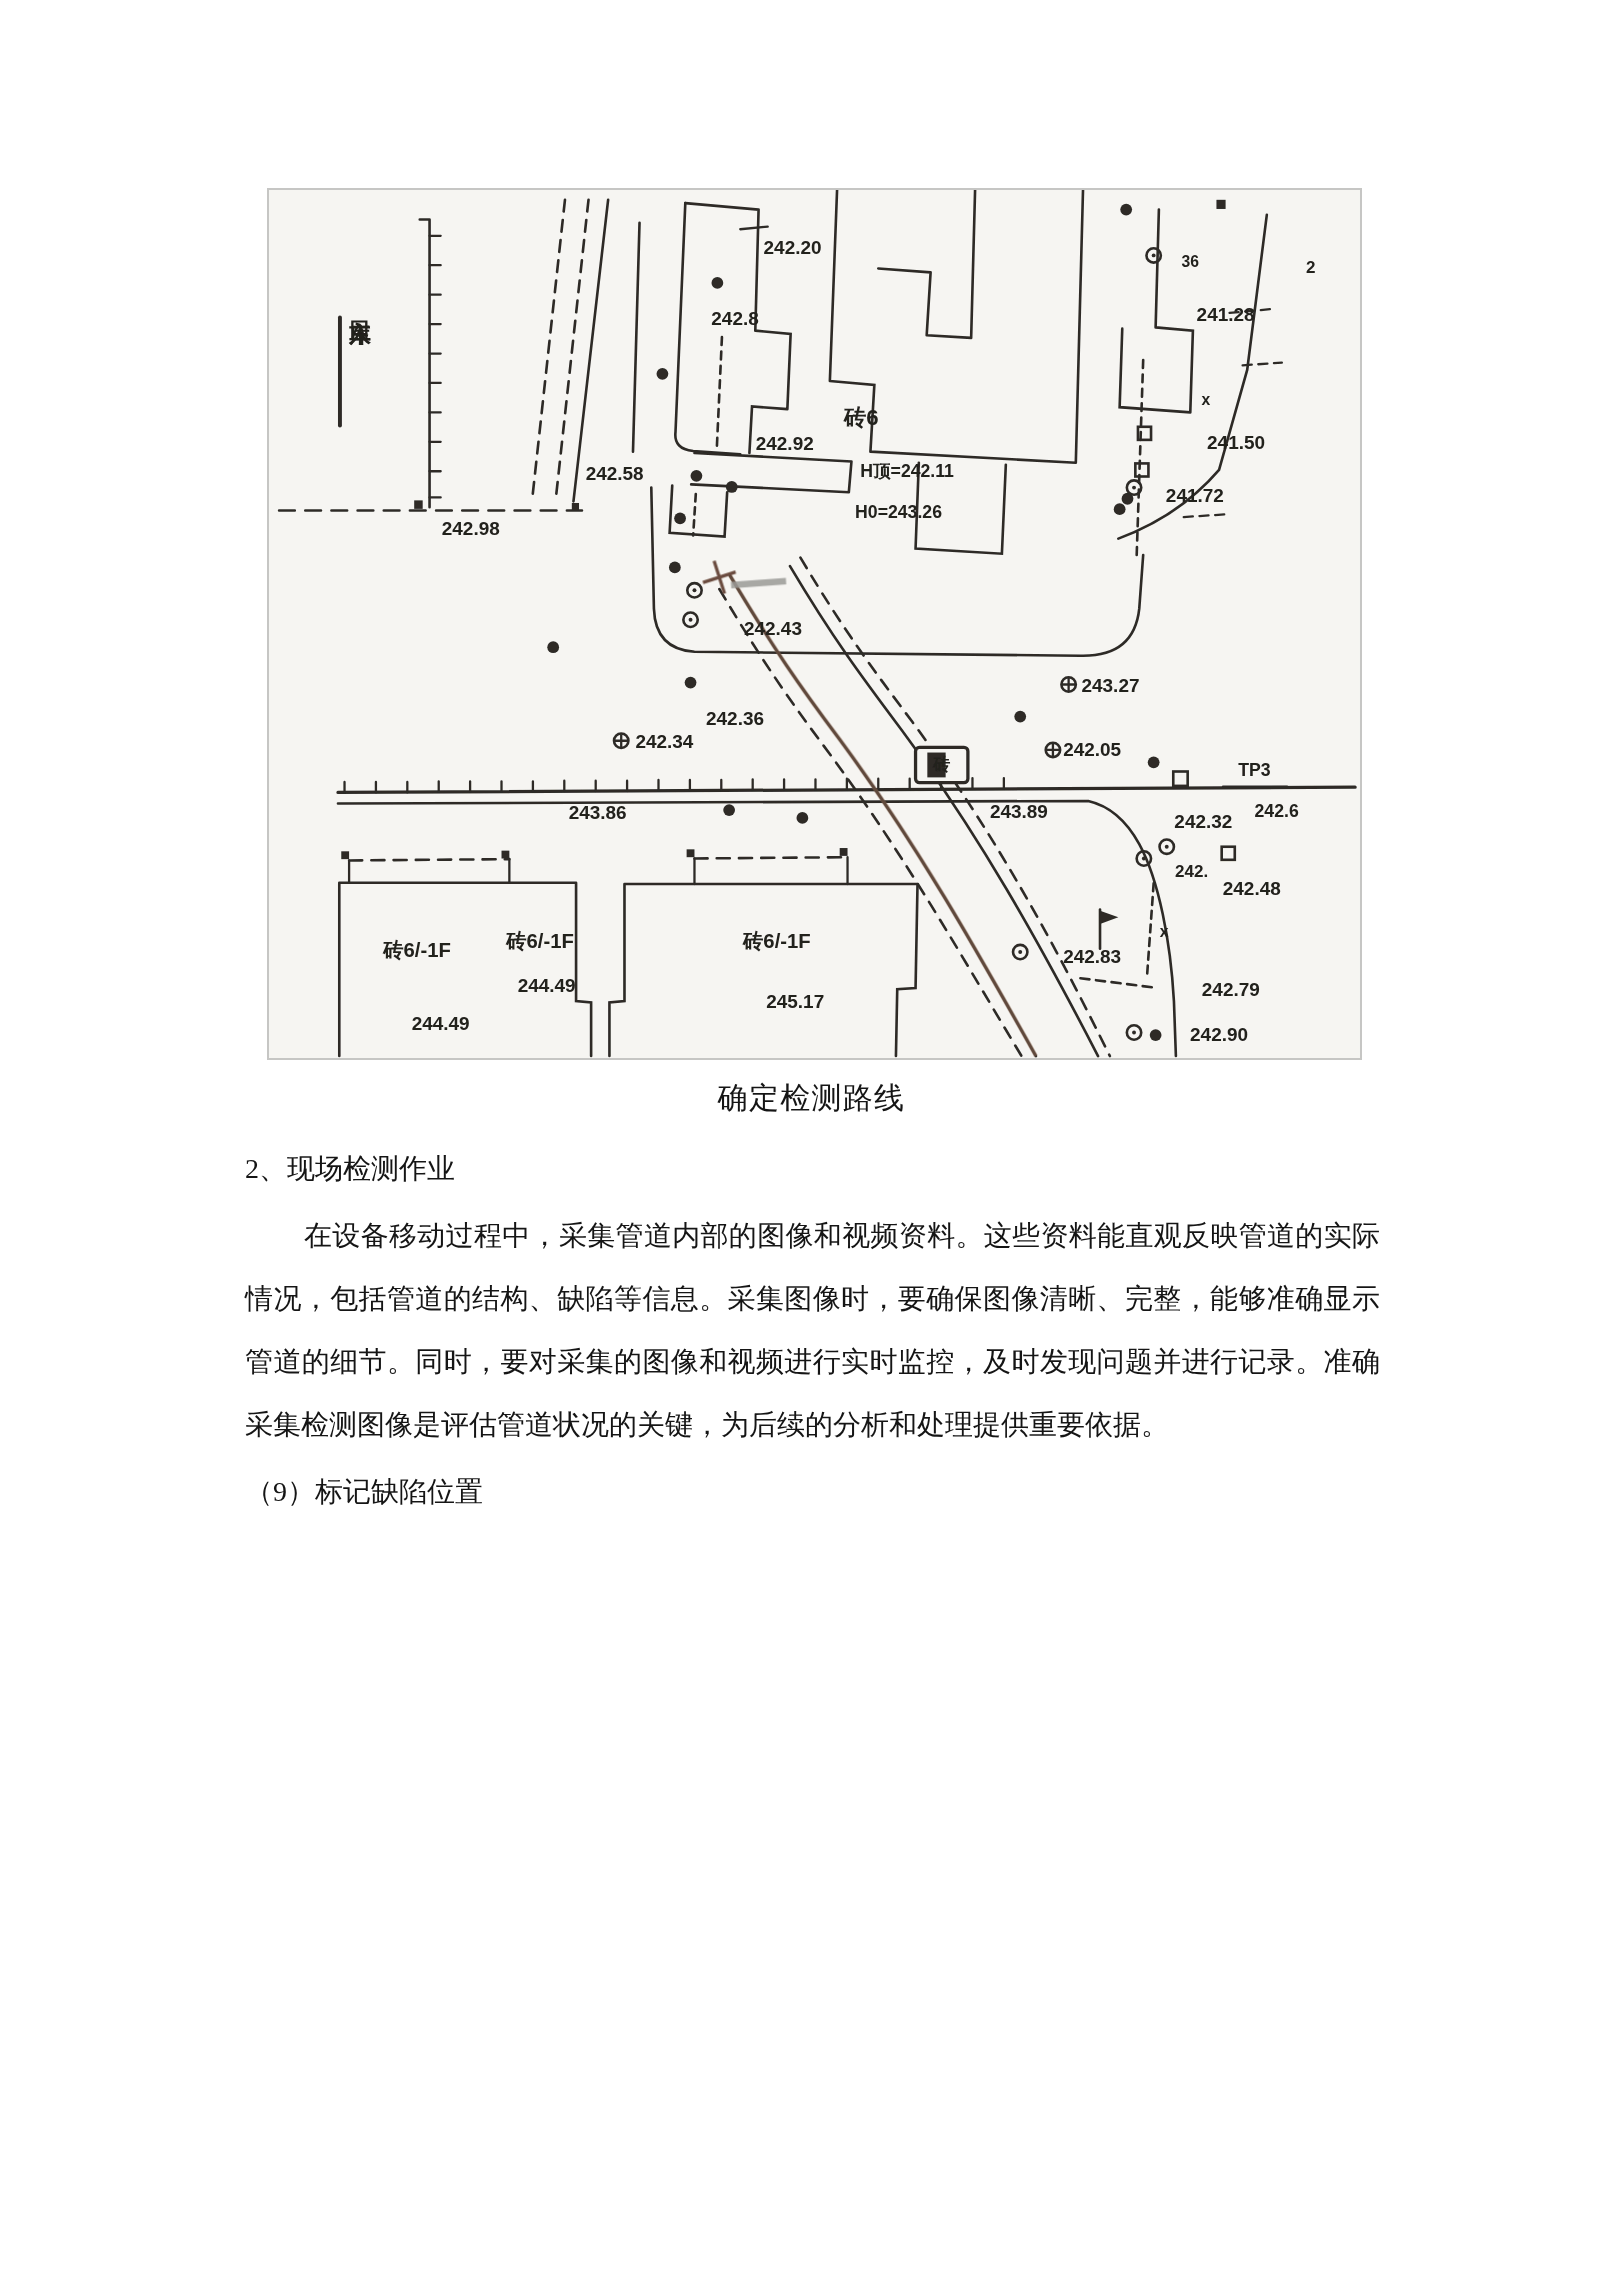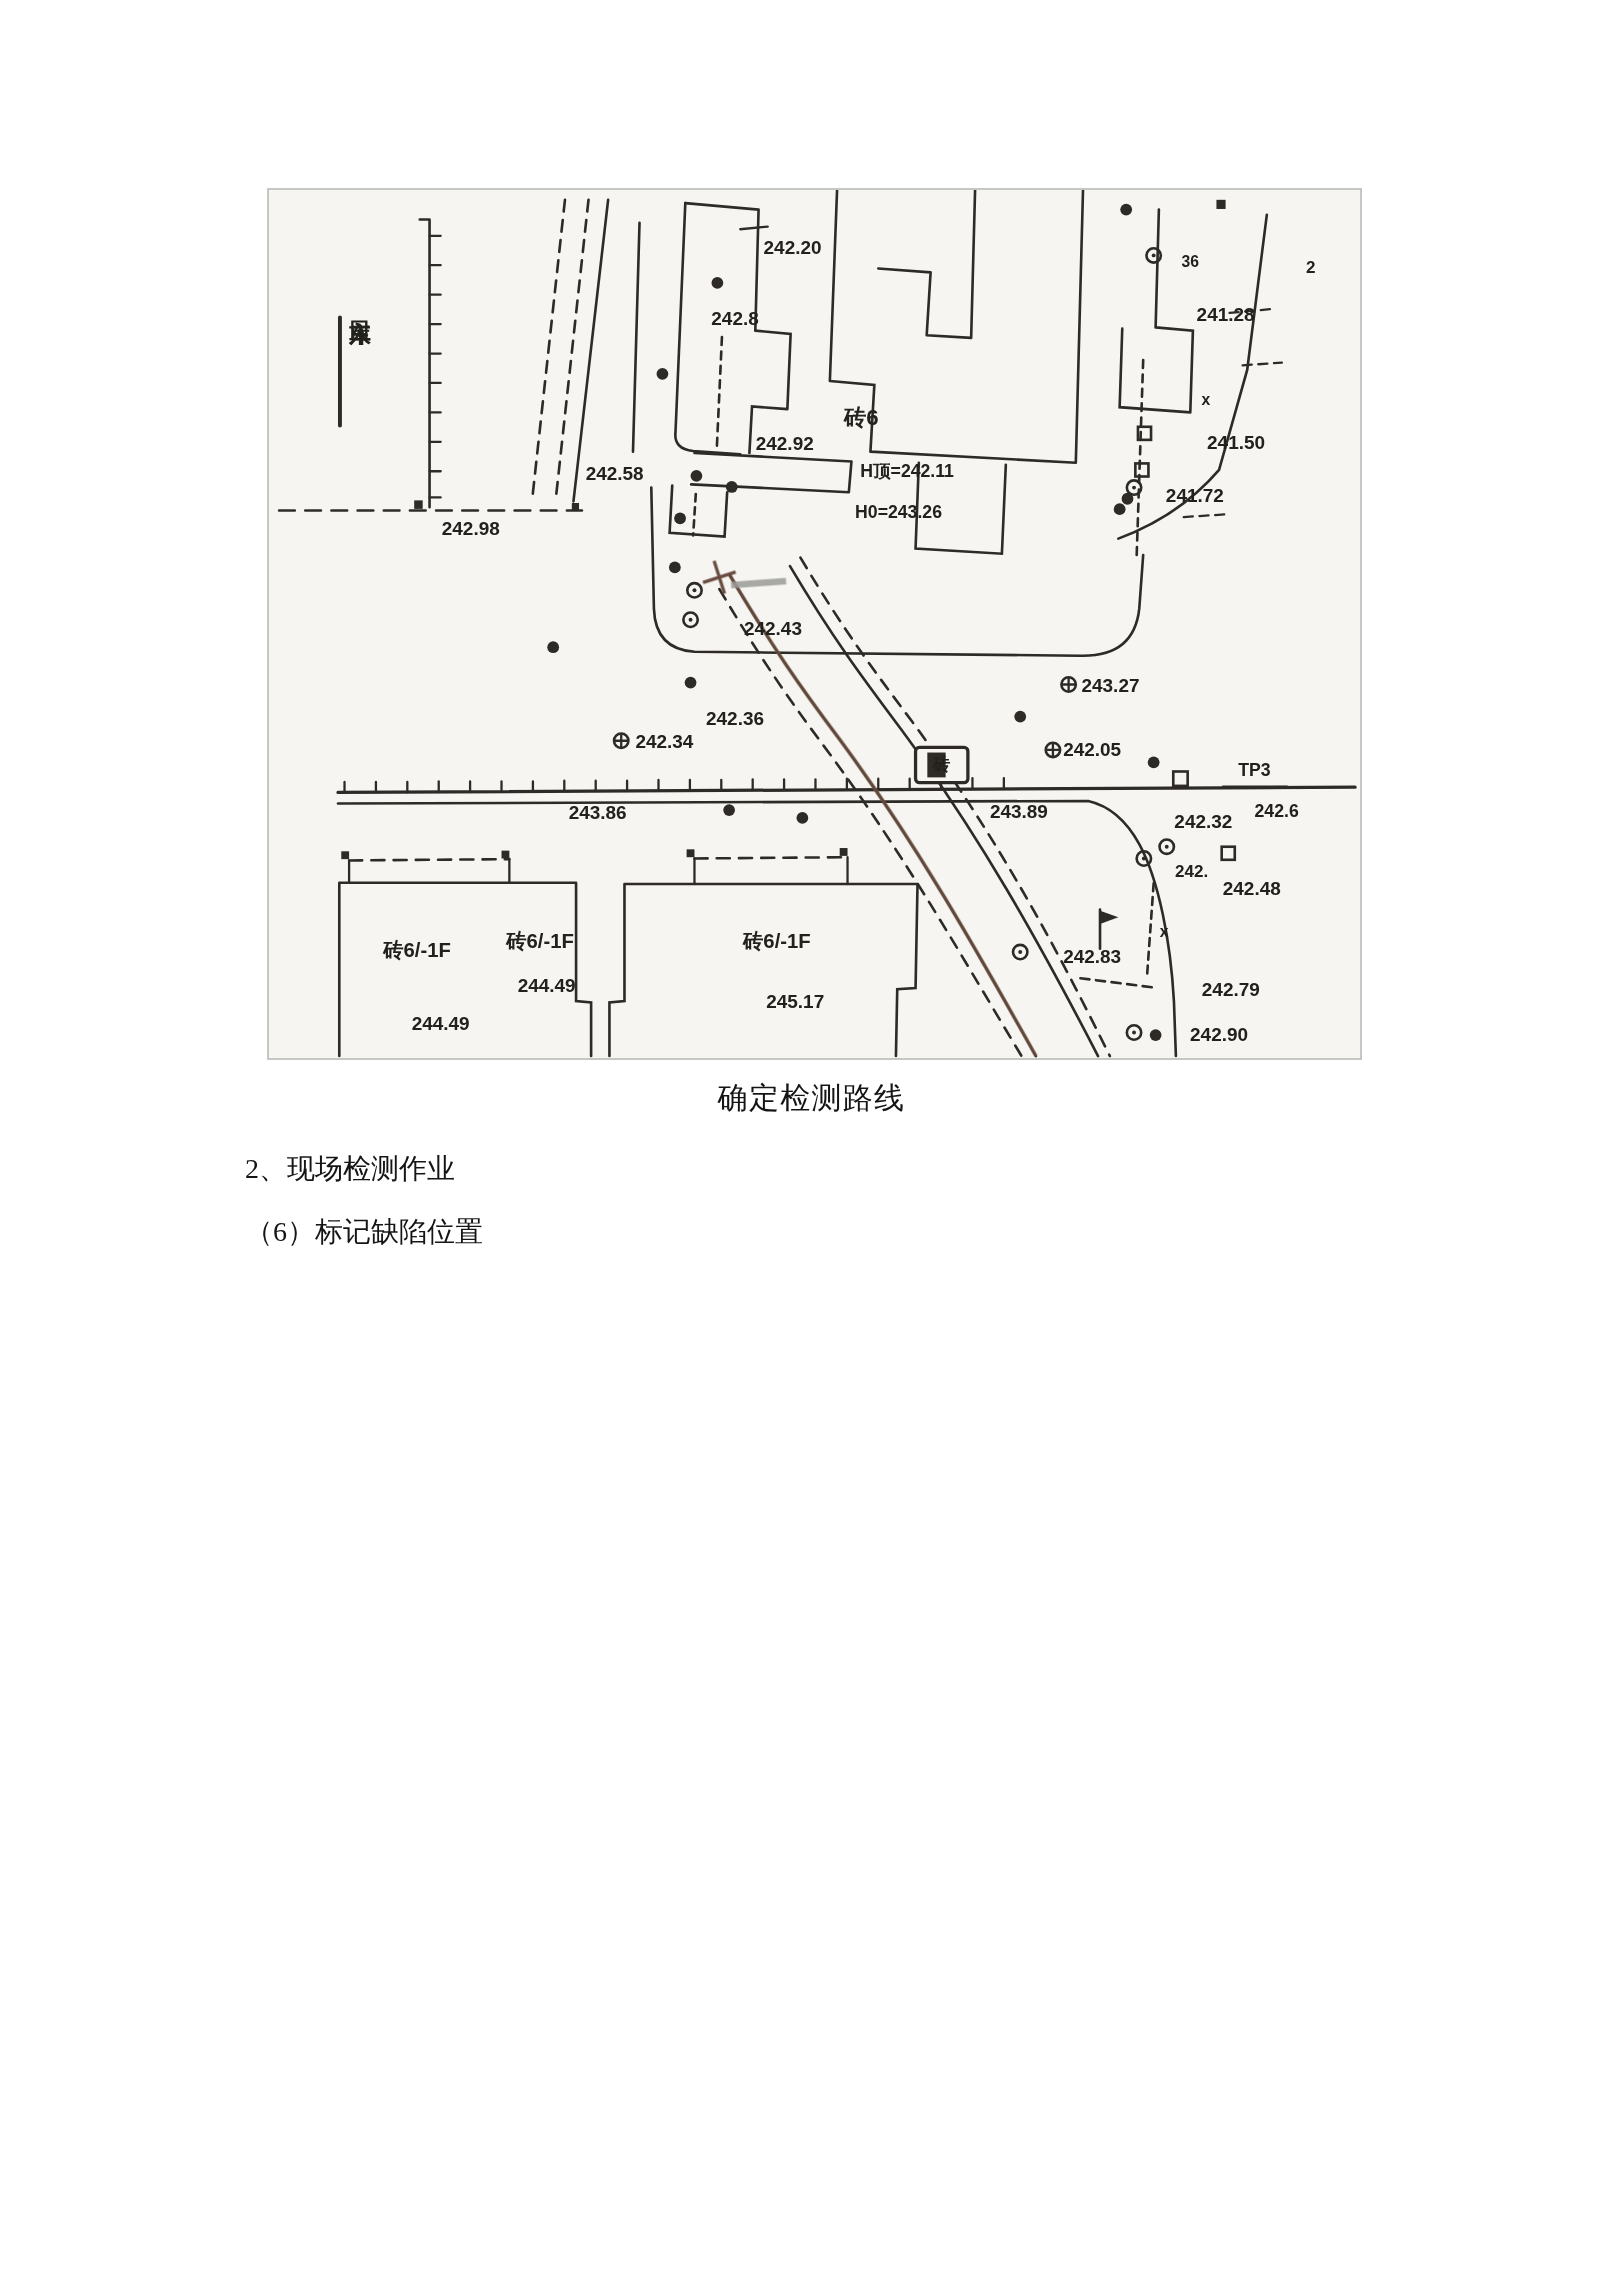--- a/index.html
+++ b/index.html
@@ -218,16 +218,17 @@
           <rect x="1324" y="418" width="20" height="20" fill="none" stroke="#2d2b28" stroke-width="4"></rect>
           <rect x="1456" y="1004" width="20" height="20" fill="none" stroke="#2d2b28" stroke-width="4"></rect>
         </g>
     </svg>
   </div>
 
   <div class="figure-caption">确定检测路线</div>
 
   <div class="doc-body">
     <p class="heading">2、现场检测作业</p>
-    <p class="heading">（6）标记缺陷位置</p>
+    <p class="para">在设备移动过程中，采集管道内部的图像和视频资料。这些资料能直观反映管道的实际情况，包括管道的结构、缺陷等信息。采集图像时，要确保图像清晰、完整，能够准确显示管道的细节。同时，要对采集的图像和视频进行实时监控，及时发现问题并进行记录。准确采集检测图像是评估管道状况的关键，为后续的分析和处理提供重要依据。</p>
+    <p class="heading">（9）标记缺陷位置</p>
   </div>
 </div>
 
 
 </body></html>

